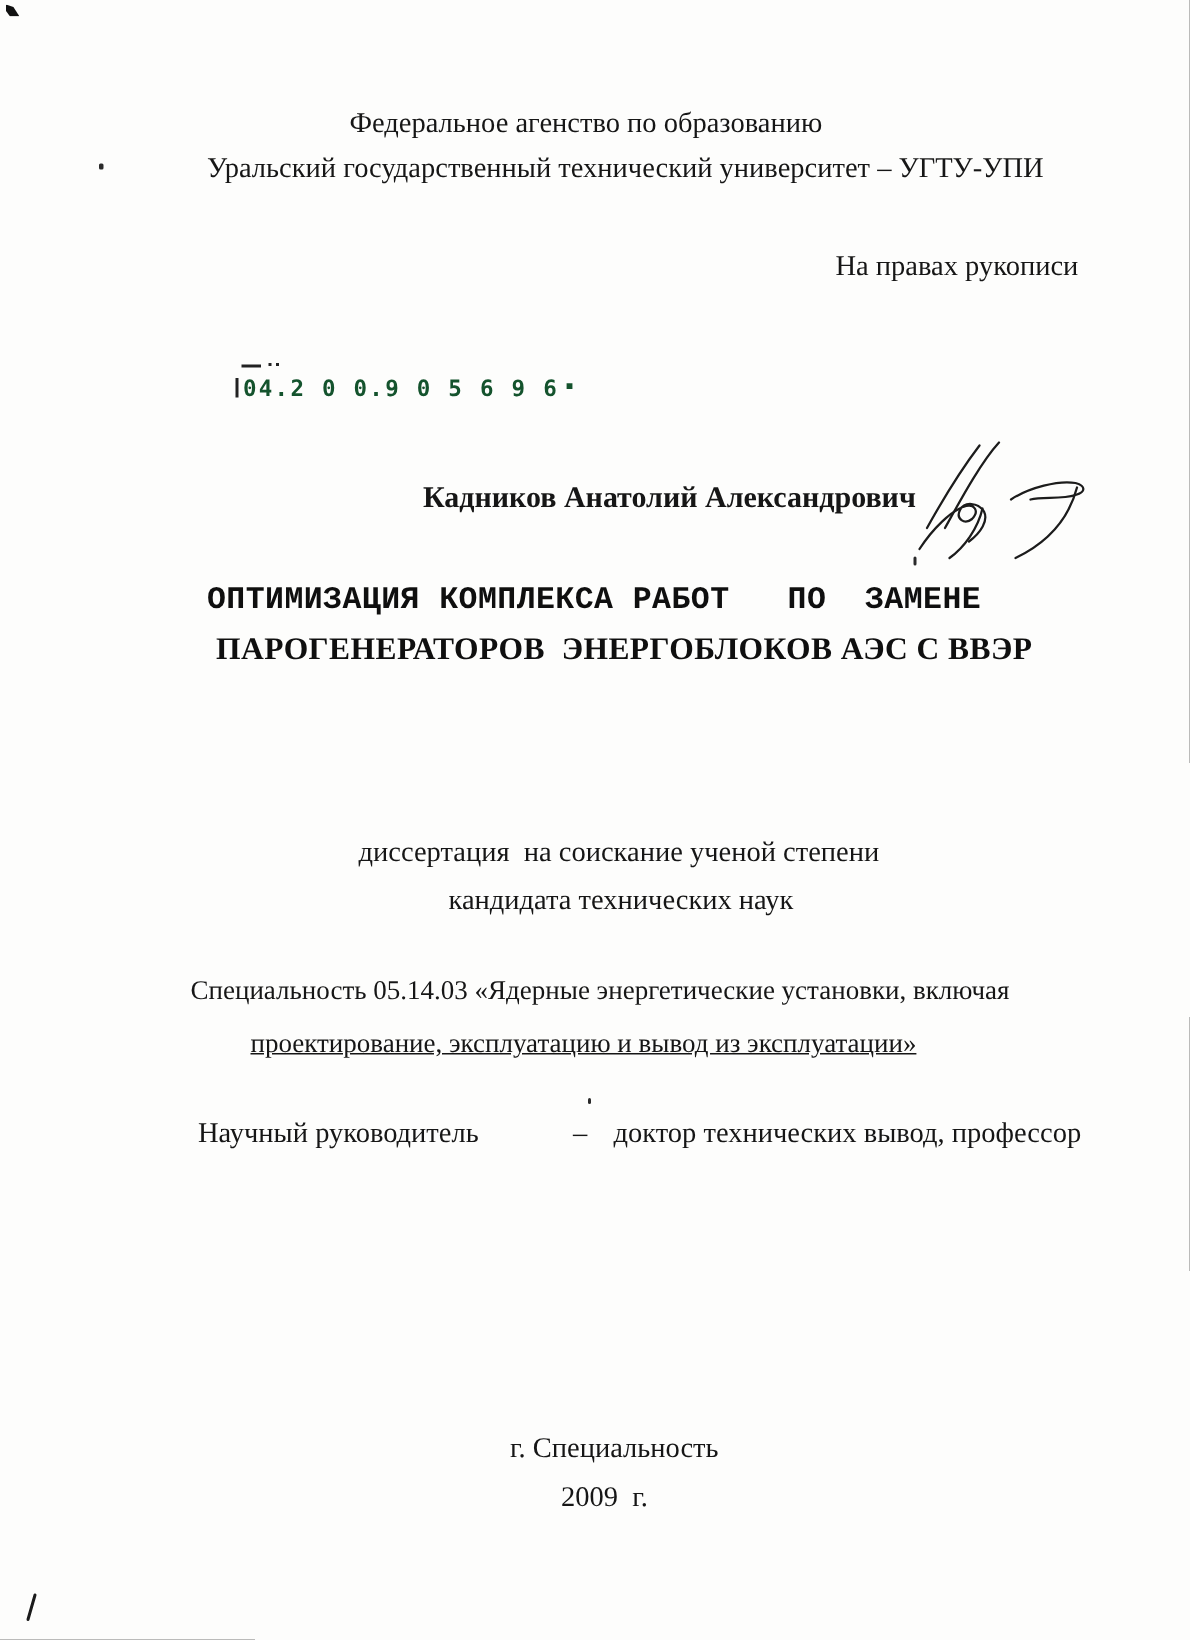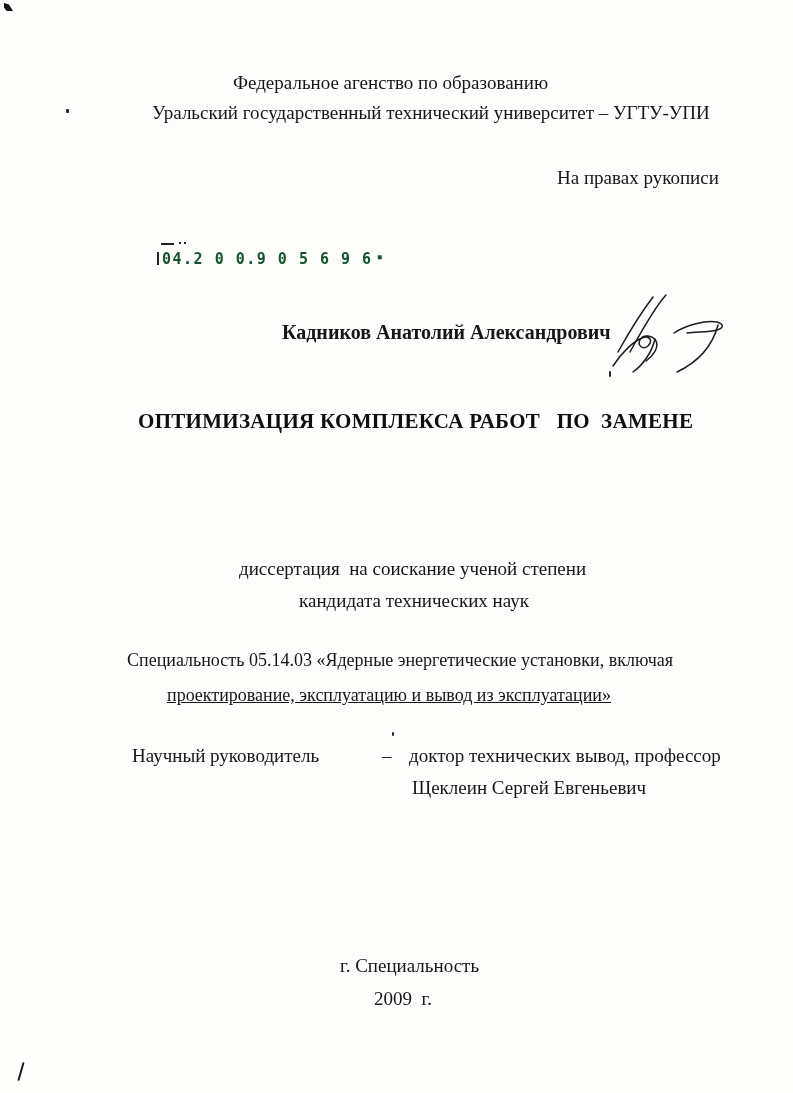--- a/index.html
+++ b/index.html
@@ -52,49 +52,49 @@
 
 <div class="page">
 
   <div class="corner-blob"></div>
   <div class="speck" style="left:66px;top:109px;width:3px;height:4px;"></div>
   <div class="speck" style="left:392px;top:732px;width:2px;height:4px;"></div>
   <div class="speck" style="left:609px;top:371px;width:2px;height:6px;"></div>
   <div class="slash-mark"></div>
 
   <div class="ln" style="left:233px;top:72px;">Федеральное агенство по образованию</div>
-  <div class="ln" style="left:152px;top:102px;">Уральский государственный технический университет – УГТУ-УПИ</div>
+  <div class="ln" style="left:138px;top:102px;">Уральский государственный технический университет – УГТУ-УПИ</div>
 
   <div class="ln" style="left:557px;top:167px;">На правах рукописи</div>
 
   <div class="stamp-bar"></div>
   <div class="stamp-dot" style="left:179px;top:242px;"></div>
   <div class="stamp-dot" style="left:184px;top:242px;"></div>
   <div class="stamp-tick"></div>
   <div class="stamp" style="left:162px;top:250px;"><span>04.2 0 0.9  0 5 6 9 6</span><span class="sq">▪</span></div>
 
   <div class="ln author-ln" style="left:282px;top:321px;">Кадников Анатолий Александрович</div>
   <svg class="signature" width="155" height="85" viewBox="0 0 155 85">
     <path d="M6,60 C16,42 28,22 41,5"></path>
     <path d="M18,60 C28,42 42,16 54,3"></path>
     <path d="M1,74 C10,60 22,49 30,46 C38,43 41,49 36,54 C31,58 25,54 28,48 C31,42 40,43 44,49 C47,55 42,63 34,69"></path>
     <path d="M43,47 C40,60 31,73 21,80"></path>
     <path d="M62,41 C74,33 94,28 105,30 C112,32 112,36 105,38 C96,41 83,39 75,41"></path>
     <path d="M106,33 C101,52 88,69 65,80"></path>
   </svg>
 
-  <div class="ln title-ln" style="left:138px;top:409px;">ОПТИМИЗАЦИЯ КОМПЛЕКСА РАБОТ   ПО  ЗАМЕНЕ</div>
+  <div class="ln title-ln" style="left:138px;top:389px;font-family:Liberation Mono, monospace;">ОПТИМИЗАЦИЯ КОМПЛЕКСА РАБОТ   ПО  ЗАМЕНЕ</div>
+  <div class="ln title-ln" style="left:144px;top:420px;">ПАРОГЕНЕРАТОРОВ  ЭНЕРГОБЛОКОВ АЭС С ВВЭР</div>
 
   <div class="ln" style="left:239px;top:558px;">диссертация  на соискание ученой степени</div>
   <div class="ln" style="left:299px;top:590px;">кандидата технических наук</div>
 
   <div class="ln spec-ln" style="left:127px;top:650px;text-align:right;">Специальность 05.14.03 «Ядерные энергетические установки, включая</div>
   <div class="ln spec-ln" style="left:167px;top:685px;text-decoration:underline;">проектирование, эксплуатацию и вывод из эксплуатации»</div>
 
   <div class="ln" style="left:132px;top:745px;">Научный руководитель</div>
   <div class="ln" style="left:382px;top:745px;">–</div>
   <div class="ln" style="left:409px;top:745px;">доктор технических вывод, профессор</div>
-  <div class="ln" style="left:412px;top:777px;">Щеклеин Сергей Евгеньевич</div>
 
   <div class="ln" style="left:340px;top:955px;">г. Специальность</div>
   <div class="ln" style="left:374px;top:988px;">2009  г.</div>
 
 </div>
 
 </body></html>

